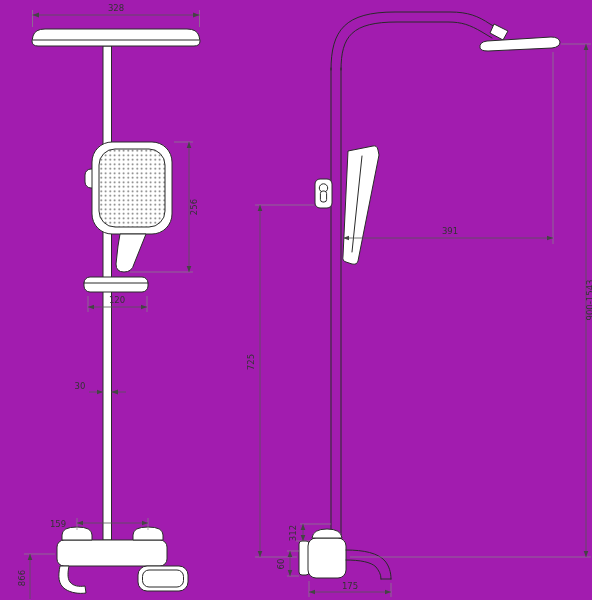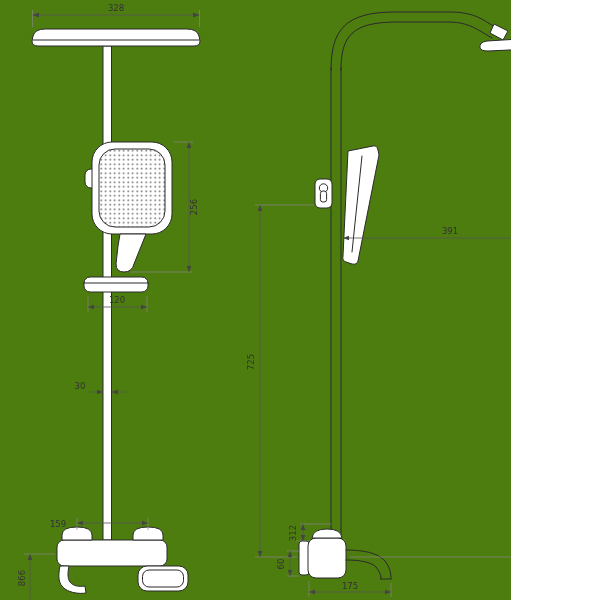--- a/index.html
+++ b/index.html
@@ -1,16 +1,16 @@
 <!DOCTYPE html>
 <html><head>
 <meta charset="utf-8">
 <style>
   html,body{margin:0;padding:0;background:#ffffff;}
-  .canvas{width:511px;height:600px;background:#4d7c0f;position:relative;overflow:hidden;}
+  .canvas{width:592px;height:600px;background:#a21caf;position:relative;overflow:hidden;}
   svg{display:block;}
   svg text{font-family:"DejaVu Sans",sans-serif;font-size:8.5px;fill:#333;}
   .part{fill:#ffffff;stroke:#2a2a2a;stroke-width:1;stroke-linejoin:round;}
   .pline{fill:none;stroke:#2a2a2a;stroke-width:1;stroke-linecap:round;}
   .dimline{stroke:#555;stroke-width:0.8;fill:none;}
   .extline{stroke:#888;stroke-width:0.7;fill:none;}
 </style>
 </head>
 <body>
 

